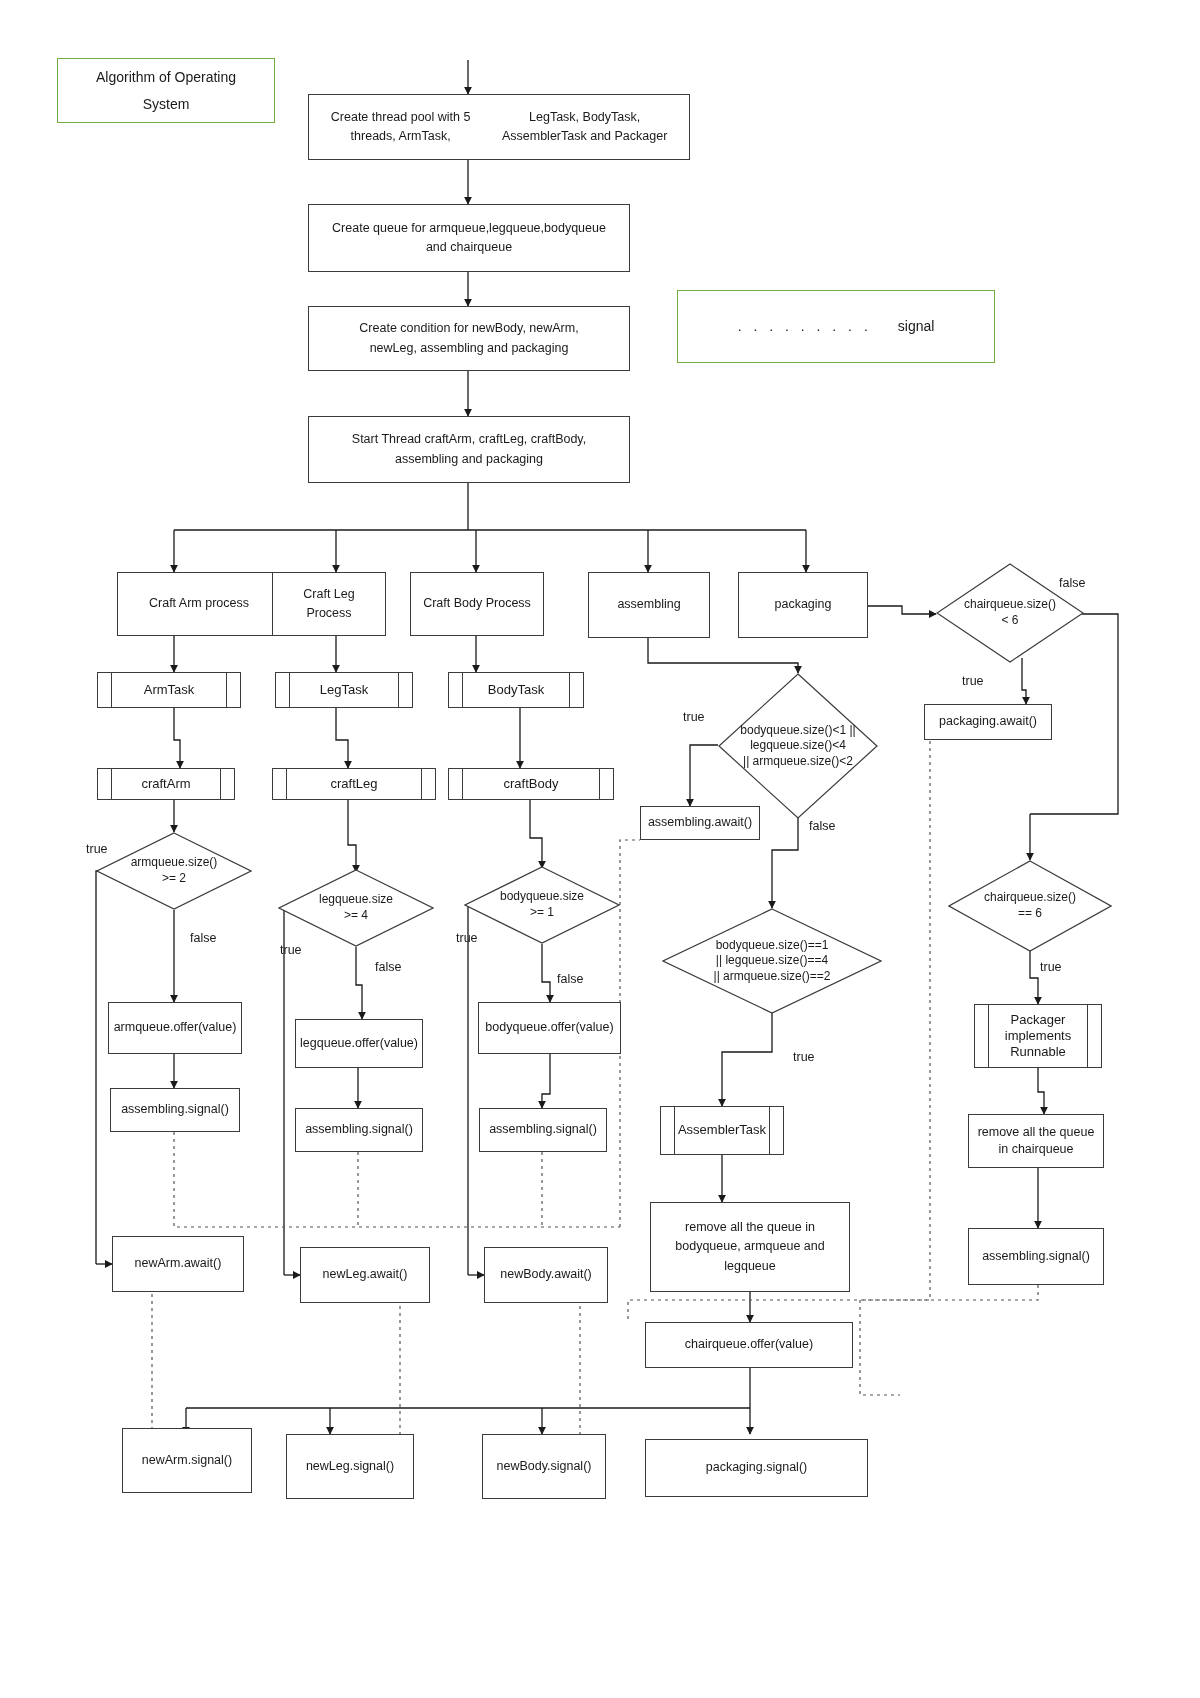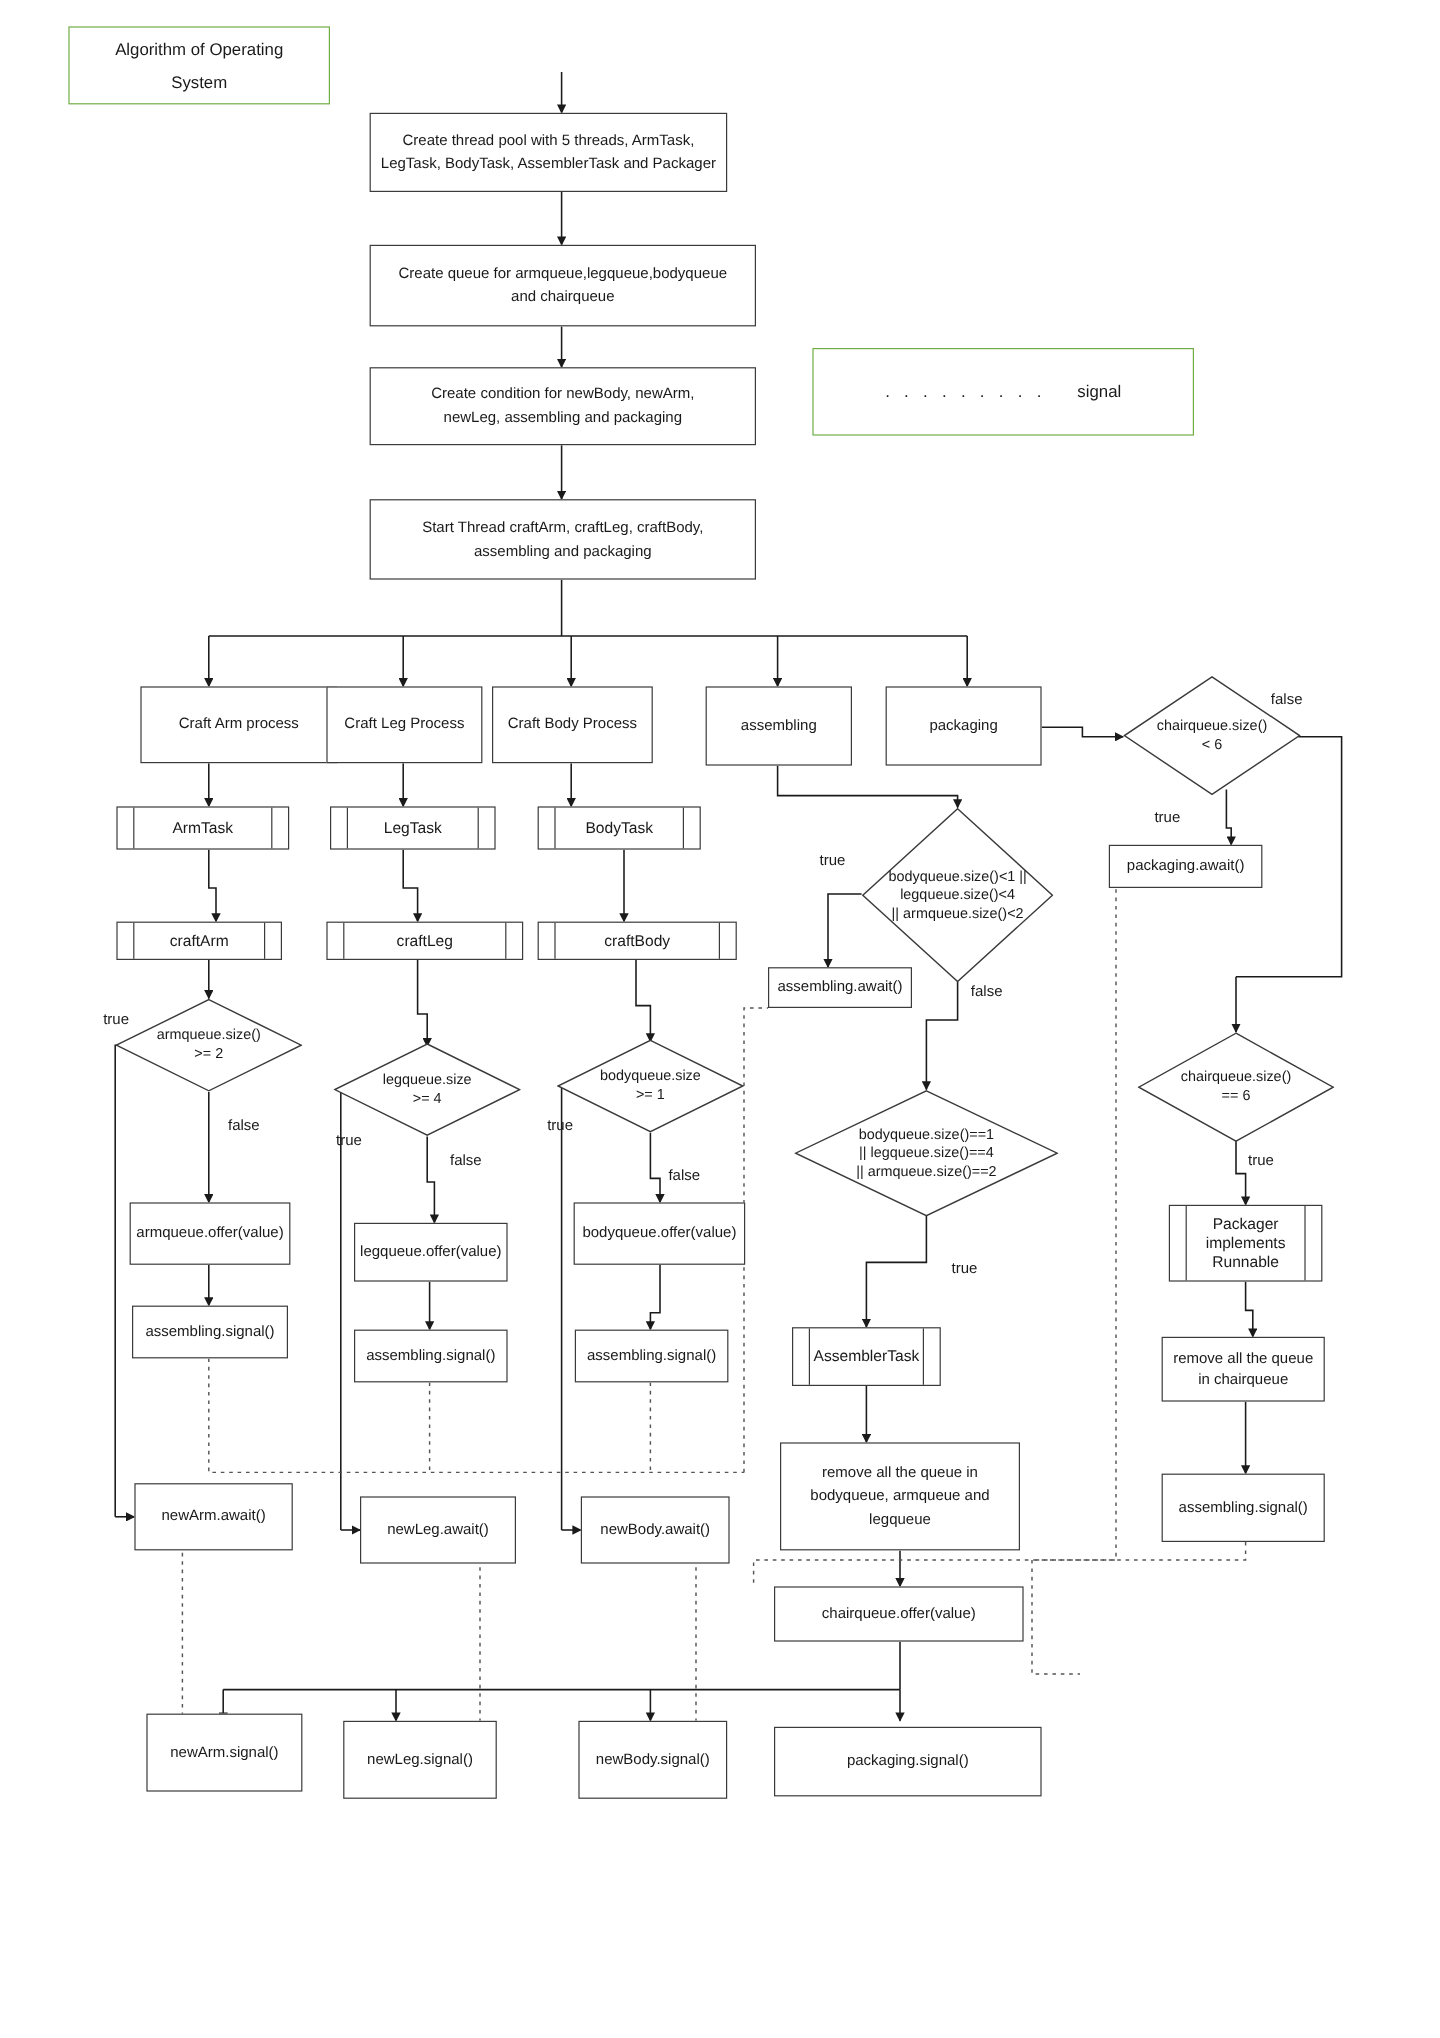--- a/index.html
+++ b/index.html
@@ -63,20 +63,21 @@
     font-size: 17px;
   }
 
   
   .legend {
     border: 1px solid #70AD47;
     font-size: 14px;
     color: #1a1a1a;
     flex-direction: column;
     line-height: 1.9;
+    margin-top: 36px;
   }
   .legend-sig {
     border: 1px solid #70AD47;
     font-size: 14px;
     color: #1a1a1a;
     justify-content: center;
     gap: 26px;
   }
   .dots {
     letter-spacing: 4px;
@@ -289,21 +290,21 @@
     <span>Algorithm of Operating</span>
     <span>System</span>
   </div>
 
   <div class="node legend-sig" style="left:677px; top:290px; width:318px; height:73px;">
     <span class="dots">. . . . . . . . .</span>
     <span>signal</span>
   </div>
 
 
-  <div class="node proc" style="left:308px; top:94px; width:298px; height:66px; flex-direction:column;">
+  <div class="node proc" style="left:308px; top:94px; width:382px; height:66px; flex-direction:row;">
     <span>Create thread pool with 5 threads, ArmTask,</span>
     <span>LegTask, BodyTask, AssemblerTask and Packager</span>
   </div>
 
   <div class="node proc" style="left:308px; top:204px; width:322px; height:68px; flex-direction:column;">
     <span>Create queue for armqueue,legqueue,bodyqueue</span>
     <span>and chairqueue</span>
   </div>
 
   <div class="node proc" style="left:308px; top:306px; width:322px; height:65px; flex-direction:column;">
@@ -312,21 +313,21 @@
   </div>
 
   <div class="node proc" style="left:308px; top:416px; width:322px; height:67px; flex-direction:column;">
     <span>Start Thread craftArm, craftLeg, craftBody,</span>
     <span>assembling and packaging</span>
   </div>
 
   <div class="node proc" style="left:117px; top:572px; width:164px; height:64px;">
     <span>Craft Arm process</span>
   </div>
-  <div class="node proc" style="left:272px; top:572px; width:130px; height:64px;">
+  <div class="node proc" style="left:272px; top:572px; width:114px; height:64px;">
     <span>Craft Leg Process</span>
   </div>
   <div class="node proc" style="left:410px; top:572px; width:134px; height:64px;">
     <span>Craft Body Process</span>
   </div>
   <div class="node proc" style="left:588px; top:572px; width:122px; height:66px;">
     <span>assembling</span>
   </div>
   <div class="node proc" style="left:738px; top:572px; width:130px; height:66px;">
     <span>packaging</span>

